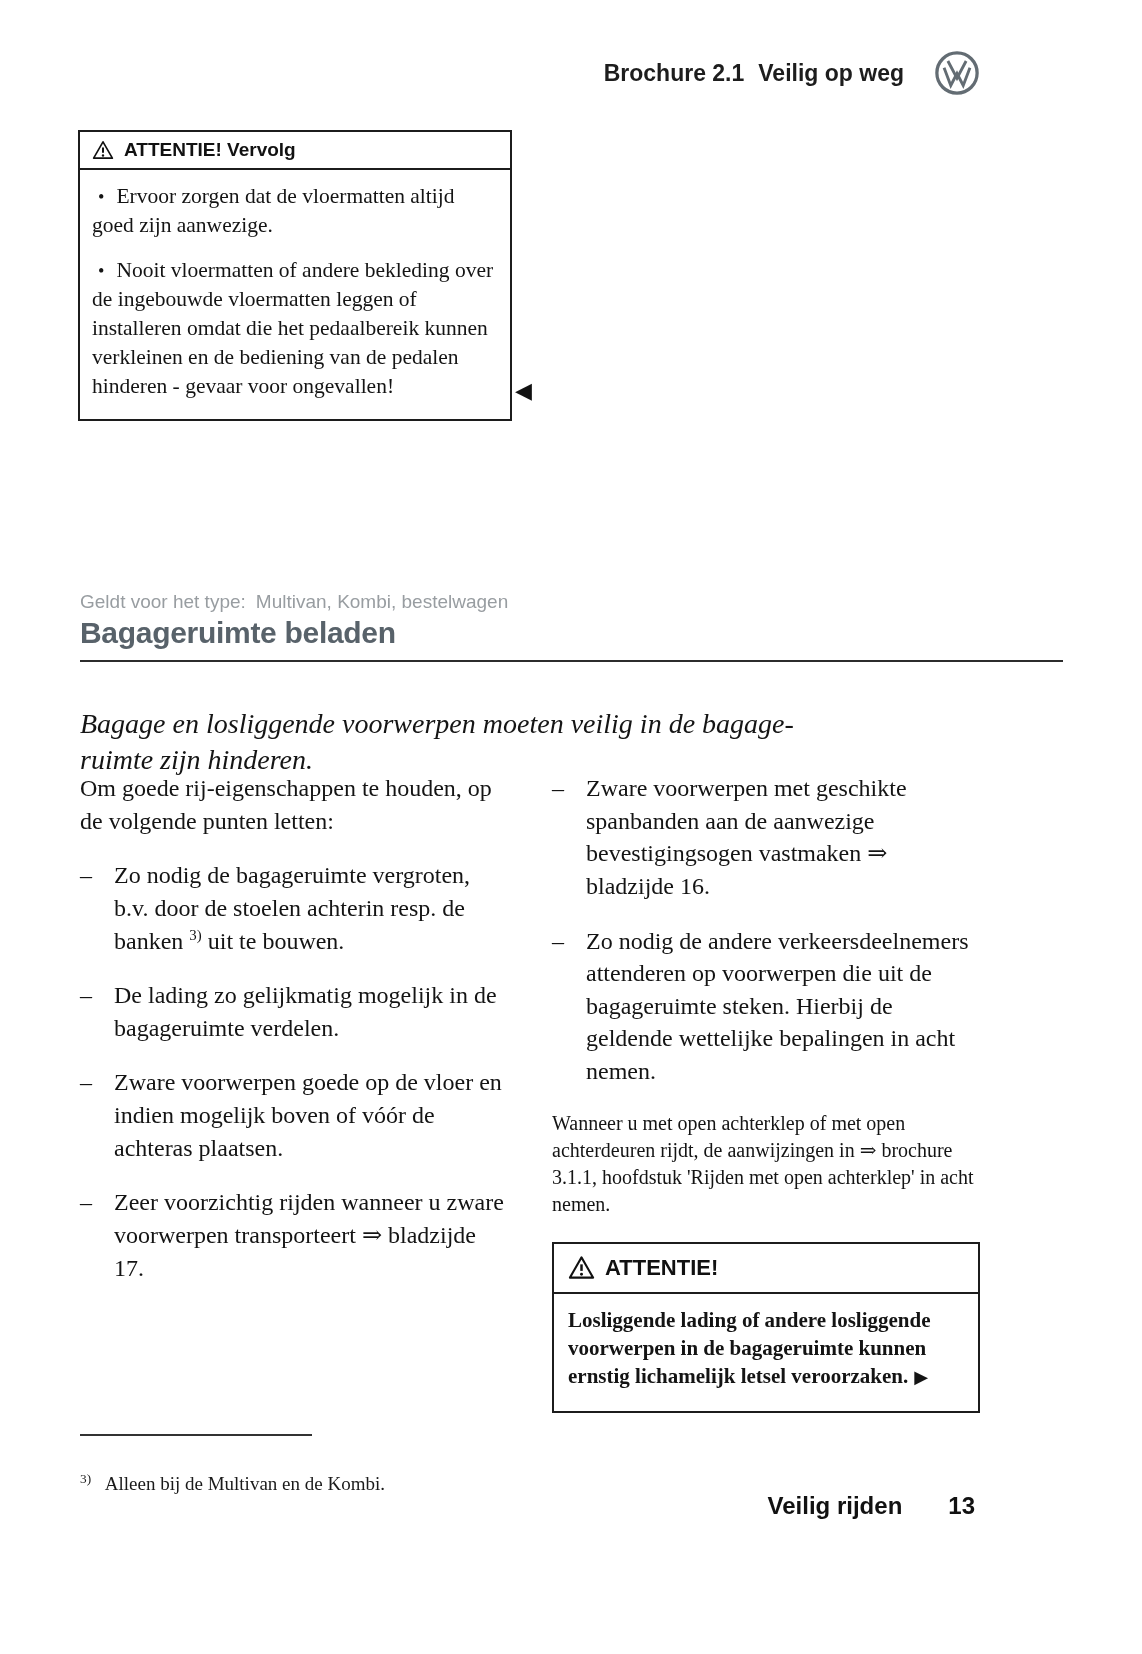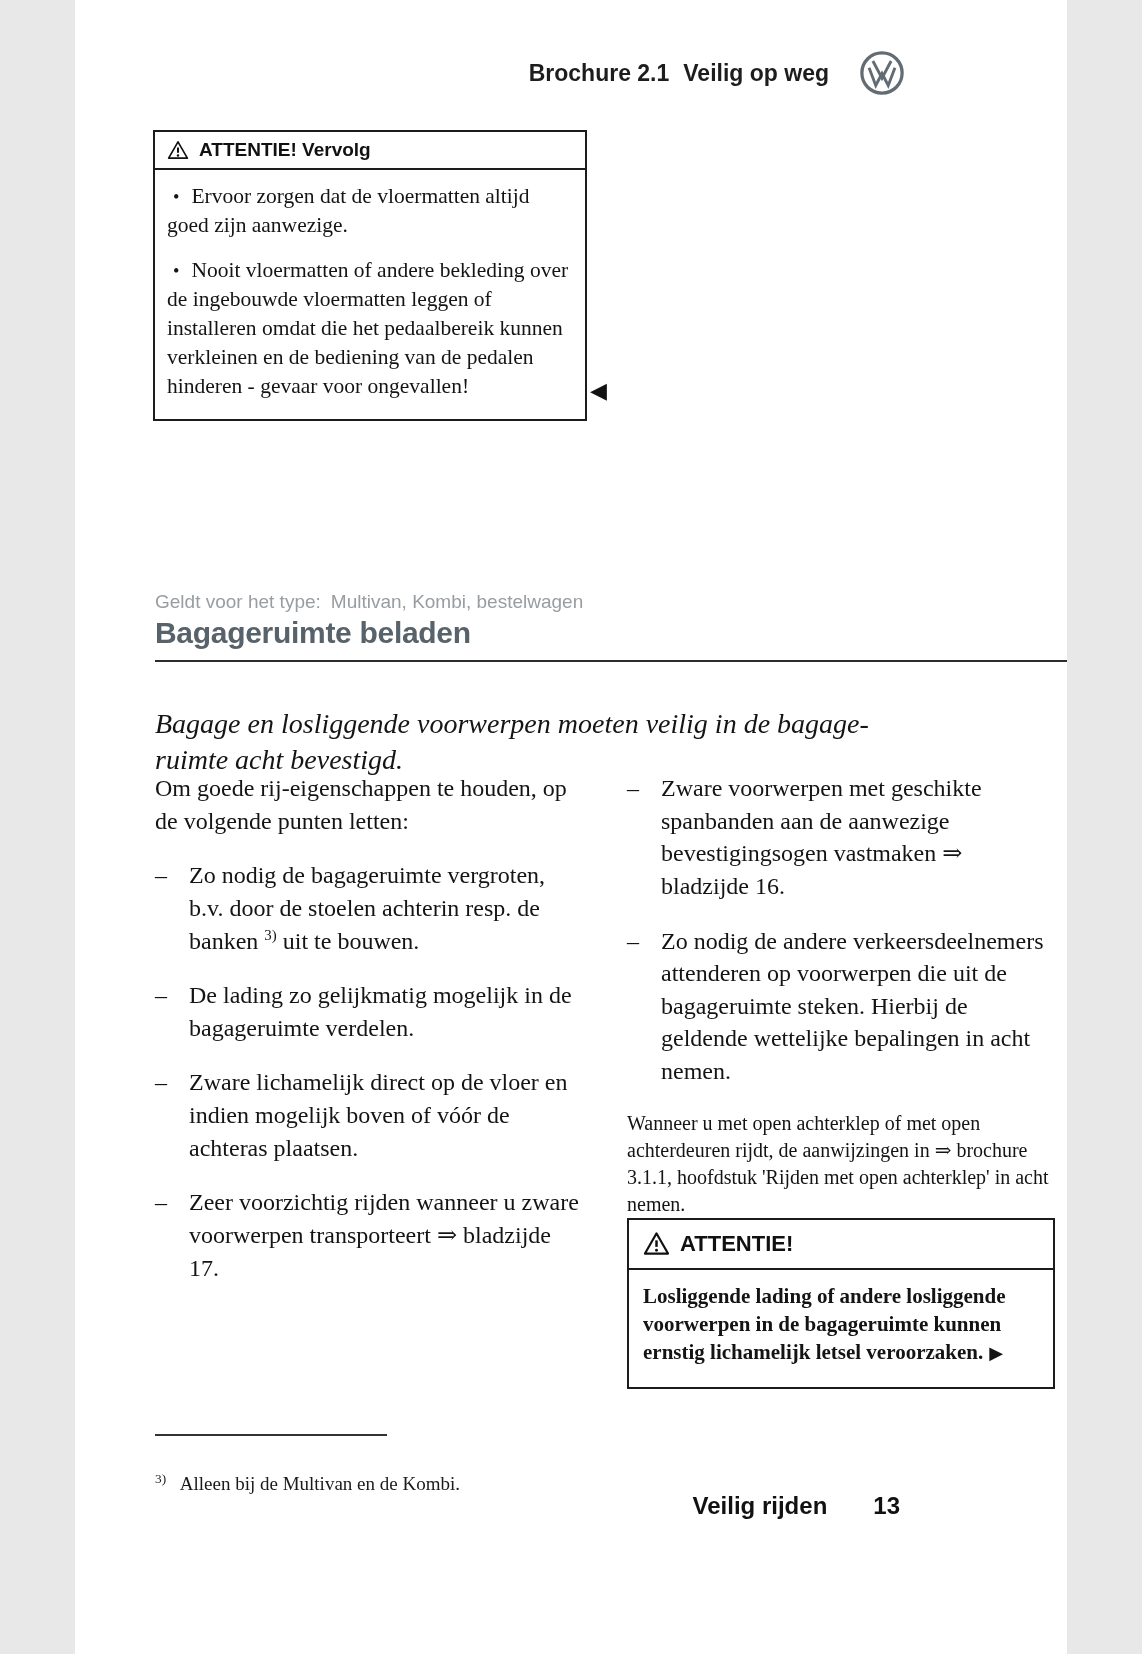--- a/index.html
+++ b/index.html
@@ -1,18 +1,18 @@
 <!DOCTYPE html>
 <html><head>
 <meta charset="utf-8">
 <style>
   html,body { margin:0; padding:0; background:#e8e8e8; }
   .page {
     position:relative;
-    width:992px; height:1654px;
+    width:1142px; height:1654px;
     margin:0 auto;
     background:#ffffff;
     font-family:"Liberation Serif","DejaVu Serif",serif;
     color:#141414;
     overflow:hidden;
   }
 
   
   .header {
     position:absolute; top:50px; right:162px;
@@ -90,21 +90,21 @@
   .dash-item { display:flex; margin:0 0 22px 0; }
   .dash { width:34px; flex:0 0 34px; }
   .txt { flex:1; }
   sup.fnref { font-size:0.62em; line-height:0; }
 
   .note {
     margin:6px 0 0 0;
     font-size:20px; line-height:1.35; color:#141414;
   }
 
-  .box2 { }
+  .box2 { margin-top:24px; }
   .box2 .warnbox-title { font-size:22px; padding:9px 14px; }
   .box2 .warnbox-body { font-size:21px; font-weight:bold; padding:12px 14px 4px 14px; }
   .cont-right {
     font-family:"DejaVu Sans",sans-serif;
     font-weight:normal; font-size:18px; margin-left:6px;
   }
 
   
   .fnrule {
     position:absolute; top:1434px; left:80px; width:232px;
@@ -169,41 +169,41 @@
   <div class="meta">
     <span>Geldt voor het type:</span>
     <span>Multivan, Kombi, bestelwagen</span>
   </div>
 
   <div class="h2">Bagageruimte beladen</div>
   <div class="rule"></div>
 
   <p class="lead">
     <span>Bagage en losliggende voorwerpen moeten veilig in de bagage-</span><br>
-    <span>ruimte acht bevestigd.</span>
+    <span>ruimte zijn hinderen.</span>
   </p>
 
   <div class="cols">
 
     <div class="col">
       <p class="intro">Om goede rij-eigenschappen te houden, op de volgende punten letten:</p>
 
       <div class="dash-item">
         <span class="dash">–</span>
         <span class="txt"><span>Zo nodig de bagageruimte vergroten, b.v. door de stoelen achterin resp. de banken</span> <sup class="fnref">3)</sup> <span>uit te bouwen.</span></span>
       </div>
 
       <div class="dash-item">
         <span class="dash">–</span>
         <span class="txt">De lading zo gelijkmatig mogelijk in de bagageruimte verdelen.</span>
       </div>
 
       <div class="dash-item">
         <span class="dash">–</span>
-        <span class="txt">Zware lichamelijk direct op de vloer en indien mogelijk boven of vóór de achteras plaatsen.</span>
+        <span class="txt">Zware voorwerpen goede op de vloer en indien mogelijk boven of vóór de achteras plaatsen.</span>
       </div>
 
       <div class="dash-item">
         <span class="dash">–</span>
         <span class="txt">Zeer voorzichtig rijden wanneer u zware voorwerpen transporteert ⇒ bladzijde 17.</span>
       </div>
     </div>
 
     <div class="col">
       <div class="dash-item">

